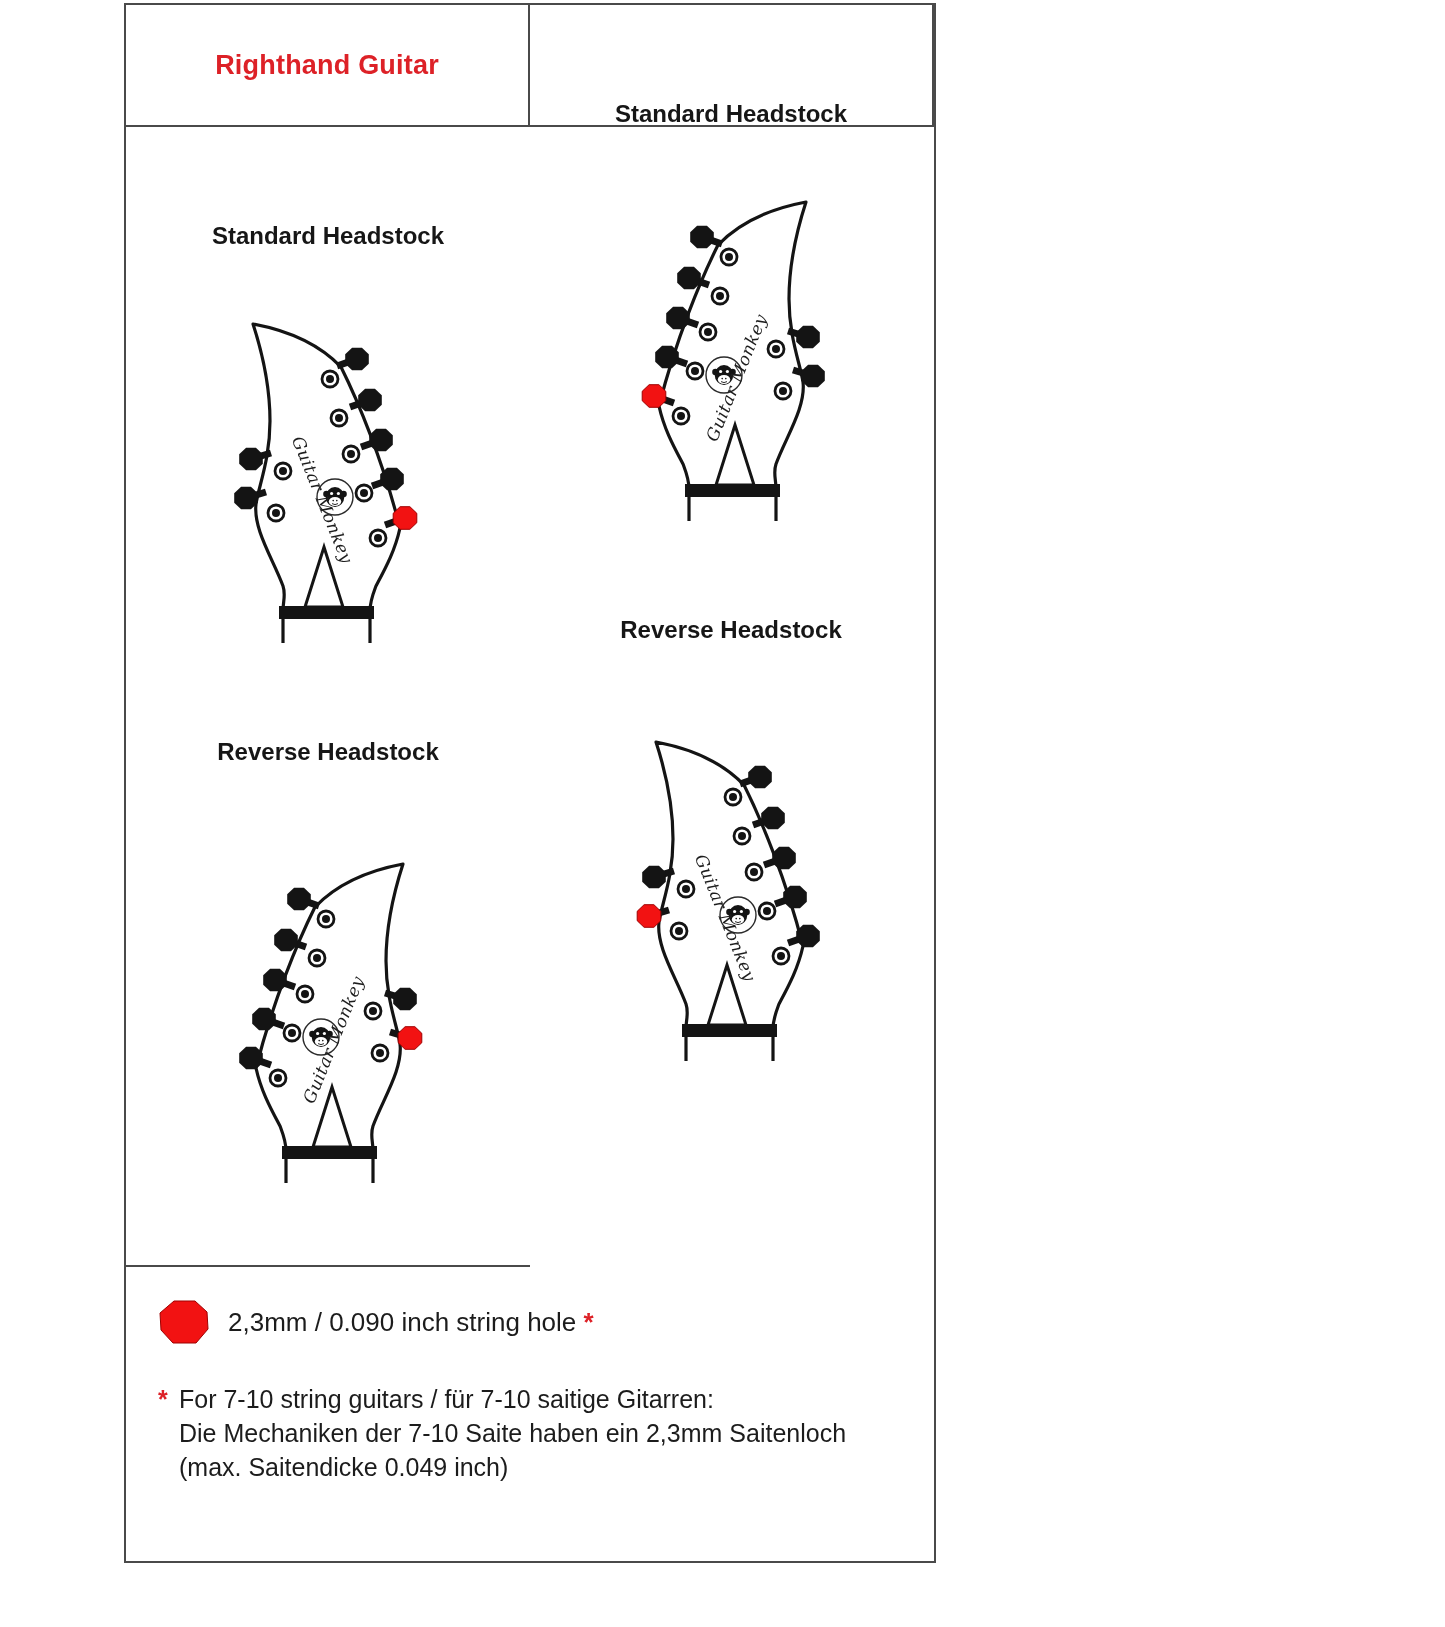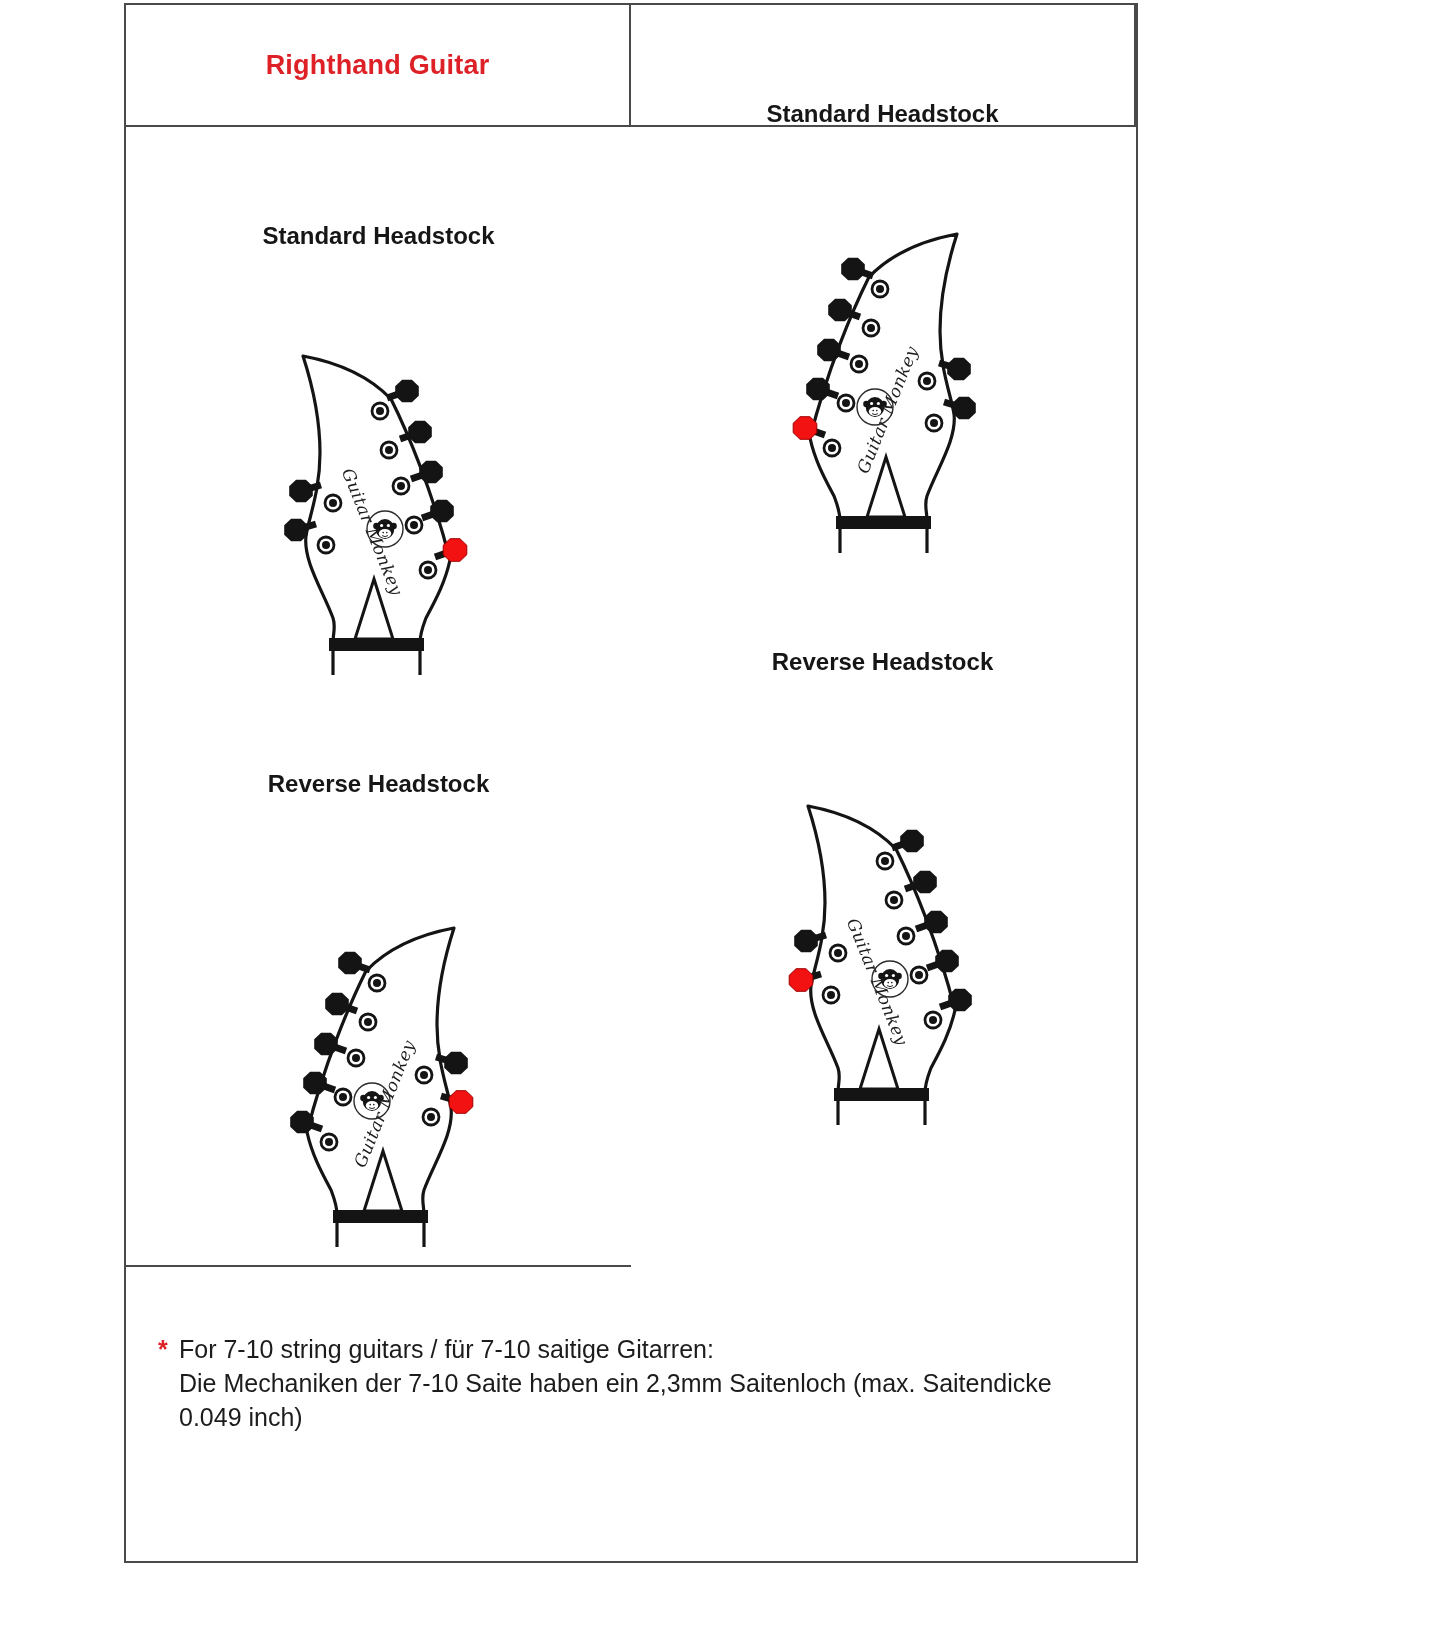--- a/index.html
+++ b/index.html
@@ -5,21 +5,21 @@
   html,body{margin:0;padding:0;background:#ffffff;}
   .page{
     position:relative;
     width:1445px;height:1627px;
     background:#ffffff;
     font-family:"Liberation Sans", sans-serif;
     overflow:hidden;
   }
   .box{
     position:absolute;left:124px;top:3px;
-    width:1014px;height:1560px;
+    width:812px;height:1560px;
     border:2px solid var(--border-gray,#4a4a4a);
     display:grid;
     grid-template-columns:1fr 1fr;
     grid-template-rows:122px 1140px 1fr;
     background:#fff;
     box-sizing:border-box;
   }
   .hdr-cell{
     display:flex;align-items:center;justify-content:center;
     border-bottom:2px solid var(--border-gray,#4a4a4a);
@@ -28,21 +28,21 @@
   .hdr-label{
     color:var(--title-red,#dd2127);
     font-size:27px;font-weight:bold;letter-spacing:.2px;
   }
   .content-cell{
     display:flex;flex-direction:column;align-items:center;
     border-bottom:2px solid var(--border-gray,#4a4a4a);
     padding-top:94px;box-sizing:border-box;
   }
   .content-cell.first{border-right:2px solid var(--border-gray,#4a4a4a);}
-  .hs-block{display:flex;flex-direction:column;align-items:center;gap:32px;}
+  .hs-block{display:flex;flex-direction:column;align-items:center;}
   .hs-block.second{margin-top:76px;}
   .hs-title{
     font-size:24px;font-weight:bold;color:#161616;line-height:30px;
   }
   .headstock{margin-top:50px;}
   .hs-block.second .headstock{margin-top:74px;}
 
   .legend{
     grid-column:1 / 3;
     padding:32px 40px 0 32px;
@@ -258,20 +258,28 @@
             <circle cx="101.4" cy="192.5" r="1.6" fill="#fff"></circle>
             <circle cx="96.2" cy="199.6" r="0.8" fill="#141414"></circle>
             <circle cx="99.8" cy="199.6" r="0.8" fill="#141414"></circle>
             <path d="M95 202.6 Q98 204.6 101 202.6" fill="none" stroke="#141414" stroke-width="0.9"></path>
             <text transform="translate(116 201) rotate(-68)" text-anchor="middle" font-size="17" font-style="italic" font-family="&quot;DejaVu Serif&quot;, serif" fill="#1d1d1d" letter-spacing="0.5">Guitar Monkey</text>
           </svg>
       </div>
     </div>
 
     <div class="legend">
+      <div class="legend-item">
+        <span class="swatch-box">
+          <svg width="52" height="46" viewBox="0 0 52 46">
+            <polygon class="sw-red" points="16,2 37,2 49,13 50,30 38,44 15,44 3,31 2,14"></polygon>
+          </svg>
+        </span>
+        <span class="legend-label"><span>2,3mm / 0.090 inch string hole</span>&nbsp;<span class="ast">*</span></span>
+      </div>
 
       <div class="footnote">
         <span class="ast fn-ast">*</span>
         <div class="fn-line">For 7-10 string guitars / für 7-10 saitige Gitarren:</div>
         <div class="fn-line">Die Mechaniken der 7-10 Saite haben ein 2,3mm Saitenloch (max. Saitendicke 0.049 inch)</div>
       </div>
     </div>
 
   </div>
 </div>

